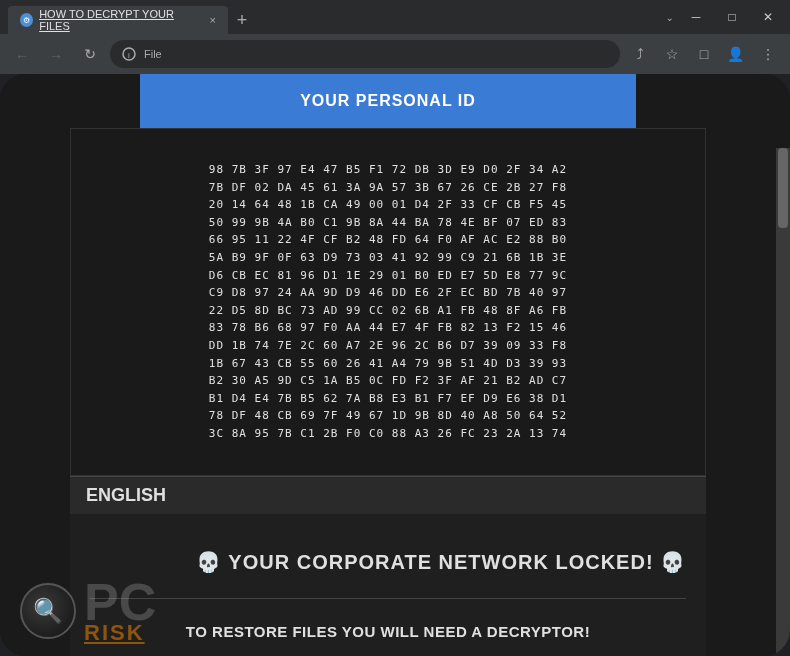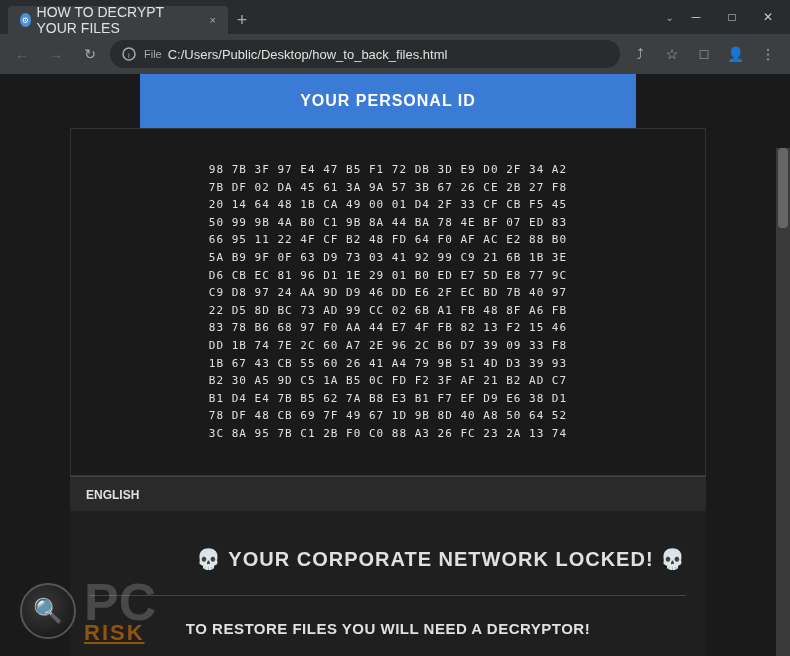--- a/index.html
+++ b/index.html
@@ -51,20 +51,21 @@
     }
     .scrollbar-thumb {
       position: absolute; top: 0; left: 2px; right: 2px; height: 80px;
       background: #666; border-radius: 4px;
     }
 
     
     .page-wrapper {
       width: 790px; height: 582px; overflow: hidden; position: relative;
       background: #1a1a1a;
+      border-radius: 26px;
     }
     .page-content {
       width: 776px;  background: #1a1a1a;
     }
 
     
     .personal-id-header {
       background: #3a7bd5; text-align: center; padding: 18px;
       margin: 0 70px;
     }
@@ -81,21 +82,21 @@
     .hex-text {
       color: #e0e0e0; font-family: monospace; font-size: 11px;
       line-height: 1.6; text-align: center; letter-spacing: 1px;
     }
 
     
     .language-bar {
       background: #2a2a2a; padding: 8px 16px; margin: 0 70px;
       border-top: 1px solid #444;
     }
-    .language-text { color: #e0e0e0; font-size: 12px; font-weight: bold; }
+    .language-text { color: #e0e0e0; font-size: 18px; font-weight: bold; }
 
     
     .main-content {
       background: #1f1f1f; margin: 0 70px; padding: 20px;
     }
     .network-locked {
       text-align: right; font-size: 20px; font-weight: bold;
       color: #e0e0e0; padding: 16px 0; letter-spacing: 1px;
     }
     .divider { border: none; border-top: 1px solid #444; margin: 8px 0; }
@@ -143,21 +144,21 @@
 </head>
 <body>
 
 <div class="browser-chrome">
 
   <div class="title-bar">
     <div class="title-bar-left">
       <div class="tab-area">
         <div class="tab">
           <div class="tab-icon">⚙</div>
-          <span style="font-size:14px;">HOW TO DECRYPT YOUR FILES</span>
+          <span style="font-size:11px;text-decoration:underline;">HOW TO DECRYPT YOUR FILES</span>
           <span class="tab-close">×</span>
         </div>
         <div class="new-tab-btn">+</div>
       </div>
     </div>
     <div class="window-controls">
       <span class="chevron-btn">⌄</span>
       <div class="win-btn">─</div>
       <div class="win-btn">□</div>
       <div class="win-btn close">✕</div>
@@ -169,21 +170,20 @@
     <div class="nav-btn disabled">→</div>
     <div class="nav-btn">↻</div>
     <div class="address-bar">
       <span class="address-protocol">
         <svg width="14" height="14" viewBox="0 0 14 14" style="vertical-align:middle;margin-right:2px">
           <circle cx="7" cy="7" r="6" fill="none" stroke="#aaa" stroke-width="1.5"></circle>
           <text x="7" y="11" text-anchor="middle" fill="#aaa" font-size="8">i</text>
         </svg>
       </span>
       <span class="address-protocol">File</span>
-      <span class="address-text">C:/Users/Public/Desktop/how_to_back_files.html</span>
     </div>
     <div class="nav-icons">
       <div class="nav-icon">⤴</div>
       <div class="nav-icon">☆</div>
       <div class="nav-icon">□</div>
       <div class="nav-icon">👤</div>
       <div class="nav-icon">⋮</div>
     </div>
   </div>
 </div>

